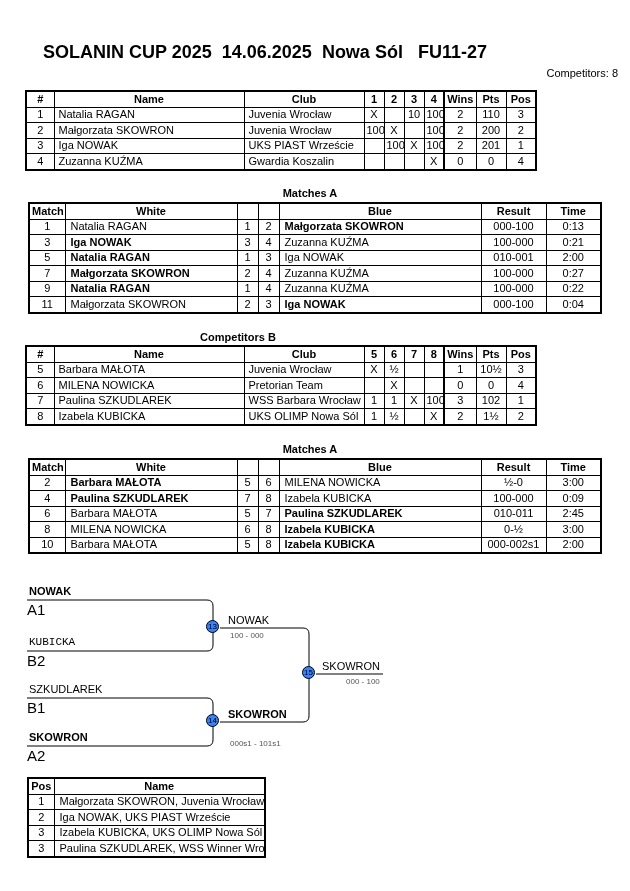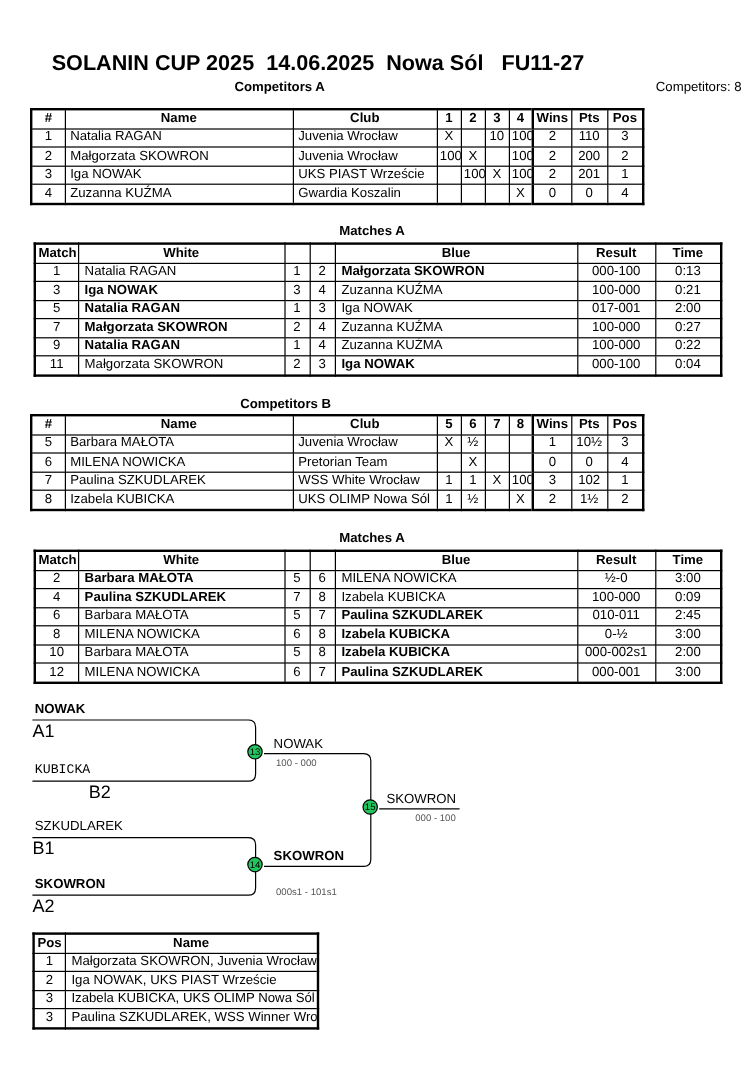--- a/index.html
+++ b/index.html
@@ -40,33 +40,32 @@
   .results td:nth-child(2) { text-align:left; padding:0 5px;margin-top:44px; }
 
   
   svg.bracket-lines { position:absolute; left:0; top:0; pointer-events:none; }
   .blabel { position:absolute; font-size:11px; white-space:nowrap; }
   .blabel.bold { font-weight:bold; }
   .bseed { position:absolute; font-size:15px; white-space:nowrap; }
   .bscore { position:absolute; font-size:8px; color:#555; white-space:nowrap; }
   .bcircle {
     position:absolute; width:13px; height:13px; box-sizing:border-box;
-    border:1px solid #000; border-radius:50%; background:#22c55e;
+    border:1px solid #000; border-radius:50%; background:#3b82f6;
     font-size:8px; line-height:11px; text-align:center;
   }
 </style>
 </head>
 <body>
 
 <div class="page">
 
   <div class="abs page-title">SOLANIN CUP 2025  14.06.2025  Nowa Sól   FU11-27</div>
   <div class="abs comp-count">Competitors: 8</div>
 
-  <div class="caption" style="top:67px; left:33px;">Competitors A</div>
   <table class="tbl comp" style="top:90px; left:25px; width:510px;">
     <colgroup>
       <col style="width:28px">
         <col style="width:190px">
         <col style="width:120px">
       <col style="width:20px">
         <col style="width:20px">
         <col style="width:20px">
         <col style="width:20px">
       <col style="width:32px">
@@ -179,21 +178,21 @@
           <td>Zuzanna KUŹMA</td>
           <td>100-000</td>
           <td>0:21</td>
         </tr>
         <tr>
           <td>5</td>
           <td class="b">Natalia RAGAN</td>
           <td>1</td>
           <td>3</td>
           <td>Iga NOWAK</td>
-          <td>017-001</td>
+          <td>010-001</td>
           <td>2:00</td>
         </tr>
         <tr>
           <td>7</td>
           <td class="b">Małgorzata SKOWRON</td>
           <td>2</td>
           <td>4</td>
           <td>Zuzanna KUŹMA</td>
           <td>100-000</td>
           <td>0:27</td>
@@ -268,21 +267,21 @@
           <td>X</td>
           <td></td>
           <td></td>
           <td>0</td>
           <td>0</td>
           <td>4</td>
         </tr>
         <tr>
           <td>7</td>
           <td>Paulina SZKUDLAREK</td>
-          <td>WSS White Wrocław</td>
+          <td>WSS Barbara Wrocław</td>
           <td>1</td>
           <td>1</td>
           <td>X</td>
           <td>100</td>
           <td>3</td>
           <td>102</td>
           <td>1</td>
         </tr>
         <tr>
           <td>8</td>
@@ -360,43 +359,34 @@
         </tr>
         <tr>
           <td>10</td>
           <td>Barbara MAŁOTA</td>
           <td>5</td>
           <td>8</td>
           <td class="b">Izabela KUBICKA</td>
           <td>000-002s1</td>
           <td>2:00</td>
         </tr>
-        <tr>
-          <td>12</td>
-          <td>MILENA NOWICKA</td>
-          <td>6</td>
-          <td>7</td>
-          <td class="b">Paulina SZKUDLAREK</td>
-          <td>000-001</td>
-          <td>3:00</td>
-        </tr>
       </tbody>
     </table>
 
   <svg class="bracket-lines" width="630" height="891" viewBox="0 0 630 891">
     <path d="M27 600 H207 Q213 600 213 606 V645 Q213 651 207 651 H27" fill="none" stroke="#000" stroke-width="1"></path>
     <path d="M27 698 H207 Q213 698 213 704 V740 Q213 746 207 746 H27" fill="none" stroke="#000" stroke-width="1"></path>
     <path d="M220 628 H303 Q309 628 309 634 V716 Q309 722 303 722 H220" fill="none" stroke="#000" stroke-width="1"></path>
     <path d="M316 674 H383" fill="none" stroke="#000" stroke-width="1"></path>
   </svg>
 
   <span class="blabel bold" style="left:29px; top:585px;">NOWAK</span>
   <span class="bseed" style="left:27px; top:601px;">A1</span>
   <span class="blabel" style="left:29px; top:636px;font-family:Liberation Mono, monospace;">KUBICKA</span>
-  <span class="bseed" style="left:27px; top:652px;margin-left:47px;">B2</span>
+  <span class="bseed" style="left:27px; top:652px;">B2</span>
   <span class="blabel" style="left:29px; top:683px;">SZKUDLAREK</span>
   <span class="bseed" style="left:27px; top:699px;">B1</span>
   <span class="blabel bold" style="left:29px; top:731px;">SKOWRON</span>
   <span class="bseed" style="left:27px; top:747px;">A2</span>
 
   <div class="bcircle" style="left:206px; top:620px;">13</div>
   <span class="blabel" style="left:228px; top:614px;">NOWAK</span>
   <span class="bscore" style="left:230px; top:631px;">100 - 000</span>
 
   <div class="bcircle" style="left:206px; top:714px;">14</div>

